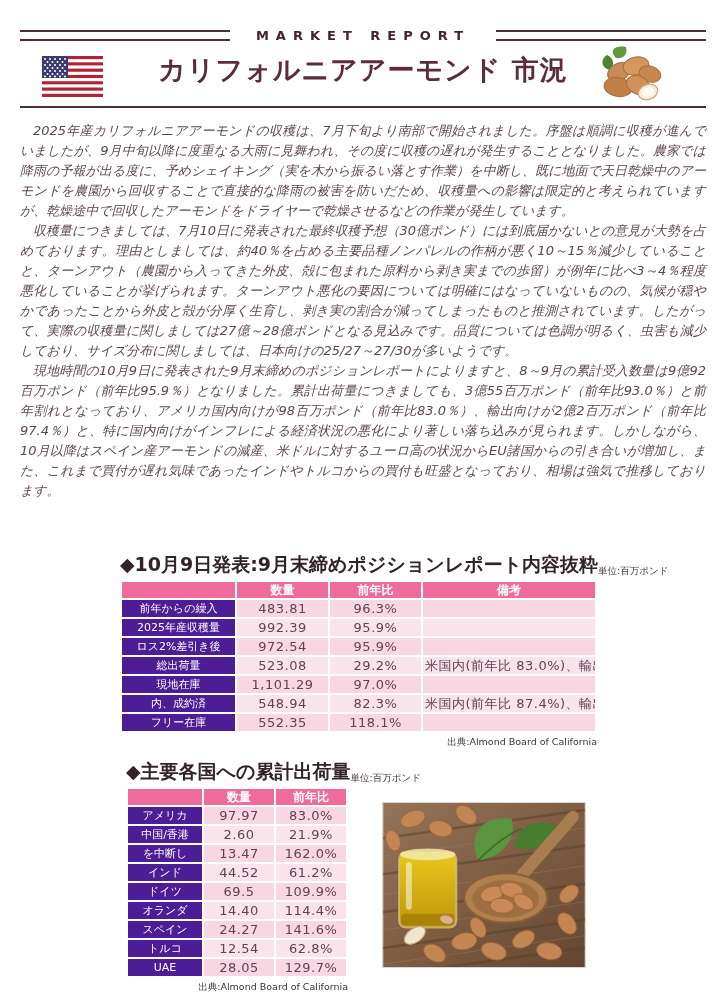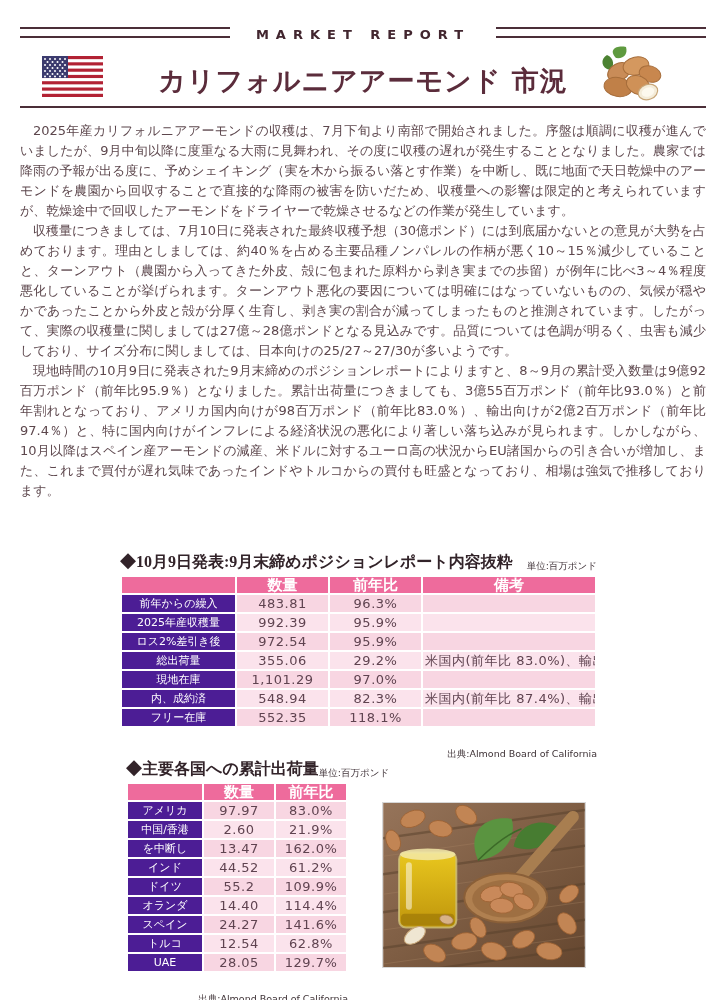--- a/index.html
+++ b/index.html
@@ -2,50 +2,50 @@
 <html lang="ja"><head>
 <meta charset="utf-8">
 <style>
   html,body{margin:0;padding:0;background:#ffffff;}
   .page{
     position:relative;width:726px;height:1000px;margin:0 auto;background:#ffffff;
     font-family:"DejaVu Sans","Liberation Sans",sans-serif;overflow:hidden;
   }
   
   .kicker-row{position:absolute;top:27px;left:20px;right:20px;height:16px;
-    display:flex;gap:26px;}
+    display:flex;align-items:center;gap:26px;}
   .dline{flex:1;height:7px;border-top:2px solid #4b2e38;border-bottom:2px solid #4b2e38;}
   .kicker{font-size:13px;font-weight:bold;letter-spacing:7px;color:#42262f;white-space:nowrap;}
   .flag{position:absolute;left:42px;top:56px;width:61px;height:41px;}
-  .page-title{position:absolute;left:0;right:0;top:52px;margin:11px;text-align:center;
+  .page-title{position:absolute;left:0;right:0;top:52px;margin:0;text-align:center;
     font-size:27px;font-weight:600;letter-spacing:1px;color:#5b2c3b;}
   .almond-ico{position:absolute;left:596px;top:44px;width:66px;height:58px;}
   .header-rule{position:absolute;top:106px;left:20px;right:20px;border-top:2px solid #4b2e38;}
   
   .body-text{position:absolute;top:121px;left:20px;width:686px;}
   .body-text p{margin:0;text-indent:1em;text-align:justify;font-size:13px;line-height:20px;
-    color:#5d474d;}
+    color:#5d474d;font-style:italic;}
   
   .sec{position:absolute;}
   .sec1{top:552px;left:120px;width:477px;}
   .sec2{top:759px;left:126px;width:222px;}
   .sec-head{display:flex;justify-content:space-between;align-items:flex-end;margin-bottom:2px;}
-  .sec-head h2{margin:0;font-size:16px;font-weight:bold;color:#322329;white-space:nowrap;font-family:Liberation Serif, serif;}
+  .sec-head h2{margin:0;font-size:19px;font-weight:bold;color:#322329;white-space:nowrap;}
   .unit{font-size:9.5px;color:#41343a;white-space:nowrap;}
   table.rep{border-collapse:separate;border-spacing:2px;width:100%;table-layout:fixed;}
   table.rep th,table.rep td{padding:1px 2px;text-align:center;overflow:hidden;white-space:nowrap;}
-  table.rep thead th{background:#ee6b9c;color:#fff;font-size:15px;font-weight:bold;height:14px;line-height:14px;margin-left:44px;}
+  table.rep thead th{background:#ee6b9c;color:#fff;font-size:12px;font-weight:bold;height:14px;line-height:14px;margin-left:44px;}
   table.rep tbody th{background:#4c1d95;color:#fff;font-size:11px;font-weight:normal;height:15px;line-height:15px;}
   table.rep tbody td{color:#5f4350;font-size:13px;height:15px;line-height:15px;letter-spacing:.5px;}
   table.rep tbody tr:nth-child(odd) td{background:#f8d6e2;}
   table.rep tbody tr:nth-child(even) td{background:#fbe3ec;}
   td.note{font-size:10.5px;letter-spacing:0;}
   .col-label1{width:113px;} .col-qty1{width:91px;} .col-yoy1{width:91px;}
   .col-label2{width:74px;} .col-qty2{width:70px;} .col-yoy2{width:70px;}
-  .source{margin-top:20px;text-align:right;font-size:9.5px;color:#3f3337;}
+  .source{margin-top:3px;text-align:right;font-size:9.5px;color:#3f3337;}
   
   .photo{position:absolute;left:382px;top:802px;width:204px;height:166px;
     border:1px solid #d6d6d6;box-sizing:border-box;}
 </style>
 </head>
 <body>
 
 <div class="page">
 
   <div class="kicker-row">
@@ -160,21 +160,21 @@
           <td class="note"></td>
         </tr>
         <tr>
           <th>ロス2%差引き後</th>
           <td>972.54</td>
           <td>95.9%</td>
           <td class="note"></td>
         </tr>
         <tr>
           <th>総出荷量</th>
-          <td>355.06</td>
+          <td>523.08</td>
           <td>29.2%</td>
           <td class="note">米国内(前年比 83.0%)、輸出(前年比 97.4%)</td>
         </tr>
         <tr>
           <th>現地在庫</th>
           <td>1,101.29</td>
           <td>97.0%</td>
           <td class="note"></td>
         </tr>
         <tr>
@@ -228,21 +228,21 @@
           <td>13.47</td>
           <td>162.0%</td>
         </tr>
         <tr>
           <th>インド</th>
           <td>44.52</td>
           <td>61.2%</td>
         </tr>
         <tr>
           <th>ドイツ</th>
-          <td>55.2</td>
+          <td>69.5</td>
           <td>109.9%</td>
         </tr>
         <tr>
           <th>オランダ</th>
           <td>14.40</td>
           <td>114.4%</td>
         </tr>
         <tr>
           <th>スペイン</th>
           <td>24.27</td>

